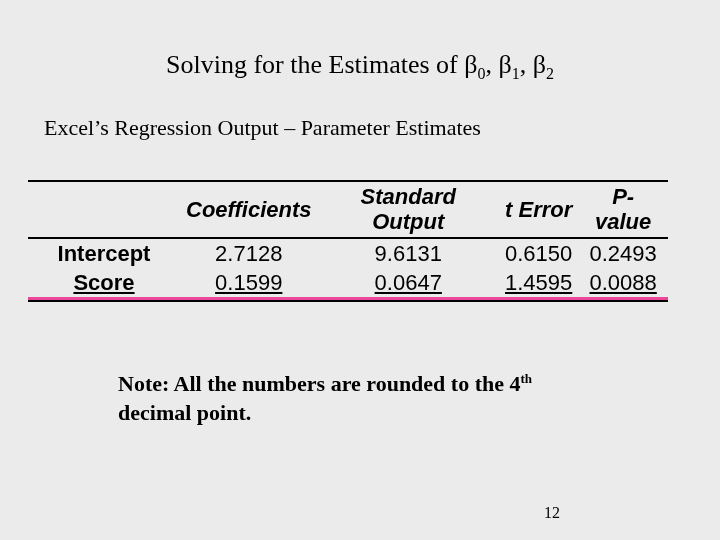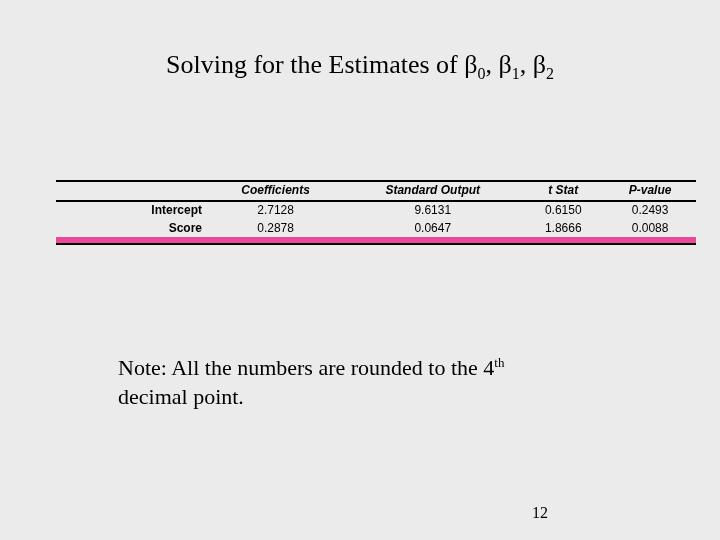--- a/index.html
+++ b/index.html
@@ -34,106 +34,108 @@
   }
   .subtitle {
     position: absolute;
     top: 115px;
     left: 44px;
     font-size: 22px;
   }
   .table-wrap {
     position: absolute;
     top: 180px;
-    left: 56px;
+    left: 28px;
     width: 640px;
     font-family: Arial, Helvetica, sans-serif;
-    font-size: 12px;
+    font-size: 22px;
   }
   table {
     border-collapse: collapse;
     width: 100%;
   }
   th, td {
     padding: 2px 6px;
     text-align: center;
     line-height: 1.15;
   }
   th.rowhead, td.rowhead {
-    text-align: right;
+    text-align: center;
     font-weight: bold;
     width: 140px;
   }
   thead th {
     font-style: italic;
     font-weight: bold;
   }
   thead th.rowhead {
     font-style: normal;
   }
   .topbar { border-top: 2.5px solid #000; }
   .underhead { border-bottom: 2.5px solid #000; }
-  .thinbottom { border-bottom: 6px solid #ec4899; }
+  .thinbottom { border-bottom: 3px solid #ec4899; text-decoration: underline; }
   .thickbottom { border-bottom: 2.5px solid #000; }
   .multiline {
     line-height: 1.1;
   }
   .note {
     position: absolute;
-    top: 354px;
+    top: 370px;
     left: 118px;
     width: 460px;
     font-size: 22px;
     line-height: 1.3;
+    font-weight: bold;
   }
   .note sup {
     font-size: 13px;
     vertical-align: super;
   }
   .pagenum {
     position: absolute;
     bottom: 18px;
-    right: 44px;
+    right: 32px;
     font-size: 16px;
   }
 </style>
 </head>
 <body>
 
 <div class="slide">
 
   <div class="title">
     <span>Solving for the Estimates of </span><span class="beta">β</span><sub>0</sub><span>, </span><span class="beta">β</span><sub>1</sub><span>, </span><span class="beta">β</span><sub>2</sub>
   </div>
 
+  <div class="subtitle">Excel’s Regression Output – Parameter Estimates</div>
 
   <div class="table-wrap">
     <table>
       <thead>
         <tr class="topbar underhead">
           <th class="rowhead"></th>
           <th>Coefficients</th>
           <th>Standard Output</th>
-          <th>t Stat</th>
+          <th>t Error</th>
           <th>P-value</th>
         </tr>
       </thead>
       <tbody>
         <tr>
           <td class="rowhead">Intercept</td>
           <td>2.7128</td>
           <td>9.6131</td>
           <td>0.6150</td>
           <td>0.2493</td>
         </tr>
         <tr class="thinbottom">
           <td class="rowhead">Score</td>
-          <td>0.2878</td>
+          <td>0.1599</td>
           <td>0.0647</td>
-          <td>1.8666</td>
+          <td>1.4595</td>
           <td>0.0088</td>
         </tr>
         <tr class="thickbottom">
           <td colspan="5" style="height:0;padding:0;"></td>
         </tr>
       </tbody>
     </table>
   </div>
 
   <div class="note">

